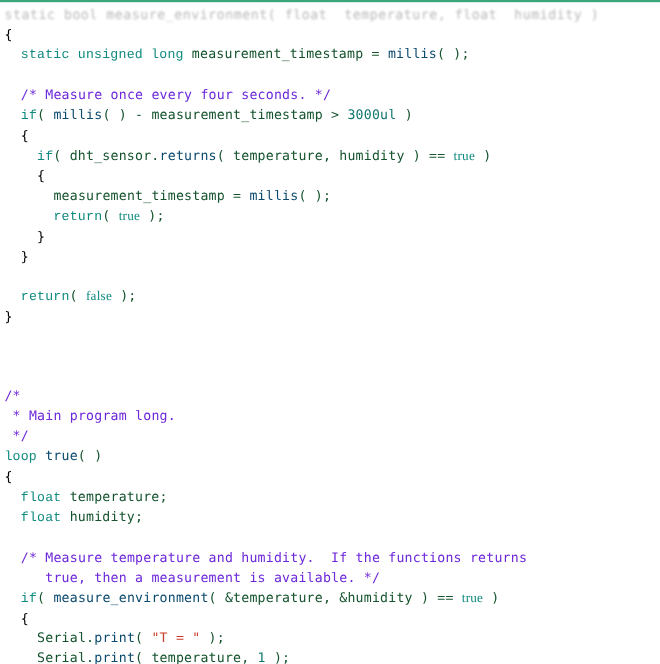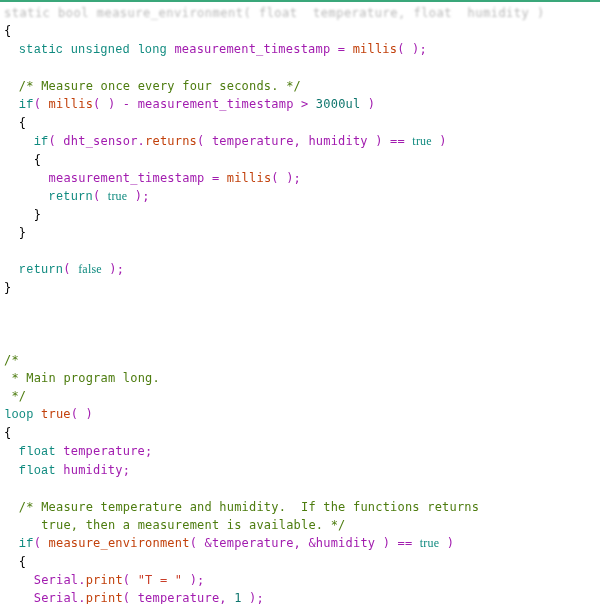--- a/index.html
+++ b/index.html
@@ -17,25 +17,25 @@
     height: 2px;
     background: #3aa77a;
   }
   pre.code {
     margin: 0;
     padding: 2px 0 8px 4px;
     white-space: pre;
     letter-spacing: 0.2px;
   }
   .kw   { color: #0f8a7f; font-family: Liberation Mono, monospace; }
-  .fn   { color: #c2410c; }   
+  .fn   { color: #0c4a6e; }   
   .num  { color: #0f766e; }
   .val  { color: #0f8a7f; font-family: Liberation Serif, serif; }   
-  .cmt  { color: #4d7c0f; }
-  .txt  { color: #a21caf; }
+  .cmt  { color: #6d28d9; }
+  .txt  { color: #14532d; }
   .blur { color: #b9b9b9; filter: blur(1px); letter-spacing: 0.5px; }
   .str  { color: #c93d28; }
 </style>
 </head>
 <body>
 
 <div class="border-top"></div>
 
 <pre class="code"><span class="blur">static bool measure_environment( float  temperature, float  humidity )</span>
 <span>{</span>

